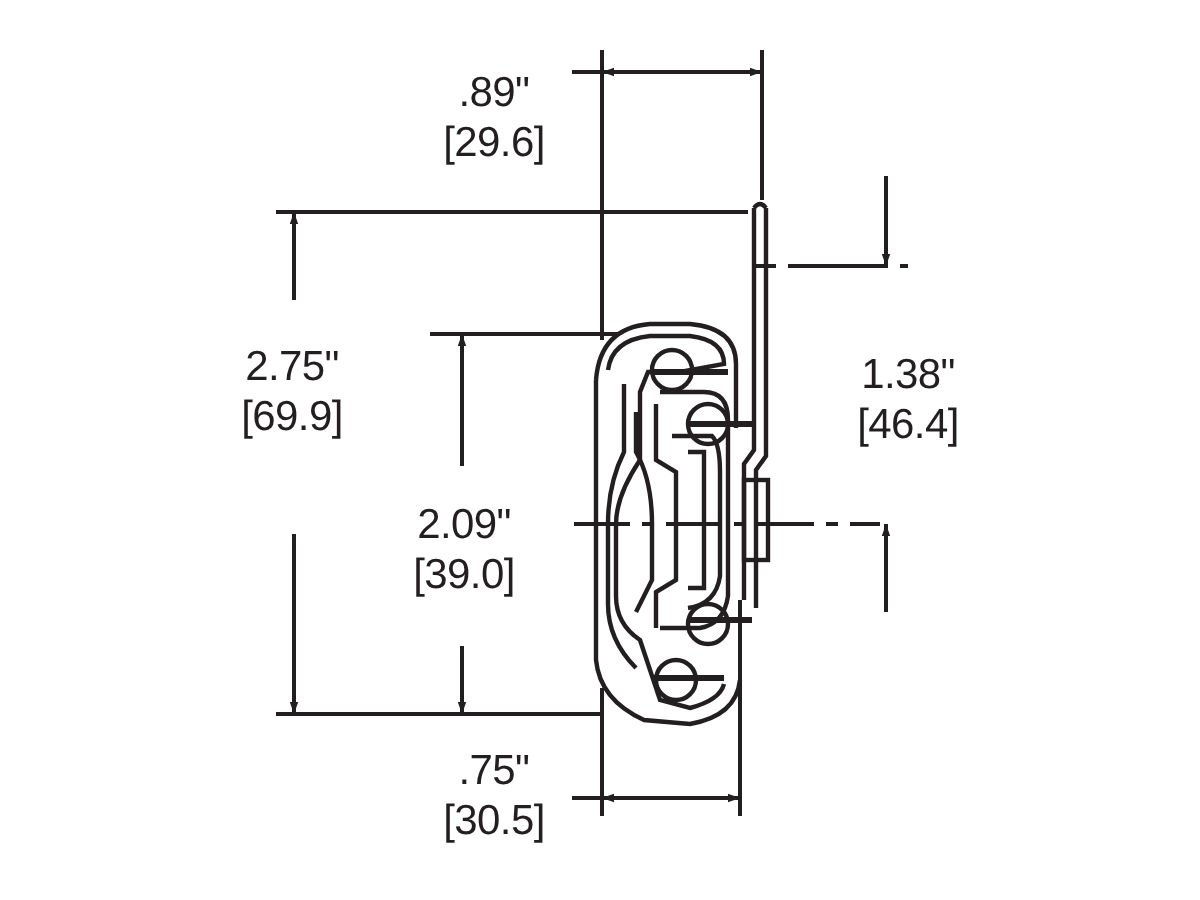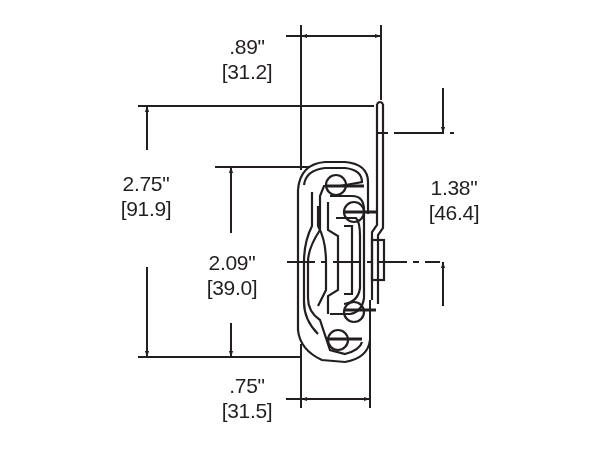--- a/index.html
+++ b/index.html
@@ -76,34 +76,34 @@
       <circle cx="354" cy="312" r="10"></circle>
       <line x1="344" y1="310" x2="376" y2="310" stroke-width="3"></line>
       <circle cx="338" cy="340" r="10"></circle>
       <line x1="326" y1="339" x2="362" y2="339" stroke-width="3"></line>
     </g>
   </g>
 </svg>
 
 <div class="lbl" style="left:210px;top:34px;width:74px;">
   <span>.89"</span>
-  <span>[31.2]</span>
+  <span>[29.6]</span>
 </div>
 
 <div class="lbl" style="left:106px;top:171px;width:80px;">
   <span>2.75"</span>
-  <span>[91.9]</span>
+  <span>[69.9]</span>
 </div>
 
 <div class="lbl" style="left:192px;top:250px;width:80px;">
   <span>2.09"</span>
   <span>[39.0]</span>
 </div>
 
 <div class="lbl" style="left:414px;top:175px;width:80px;">
   <span>1.38"</span>
   <span>[46.4]</span>
 </div>
 
 <div class="lbl" style="left:208px;top:373px;width:78px;">
   <span>.75"</span>
-  <span>[31.5]</span>
+  <span>[30.5]</span>
 </div>
 
 </body></html>

